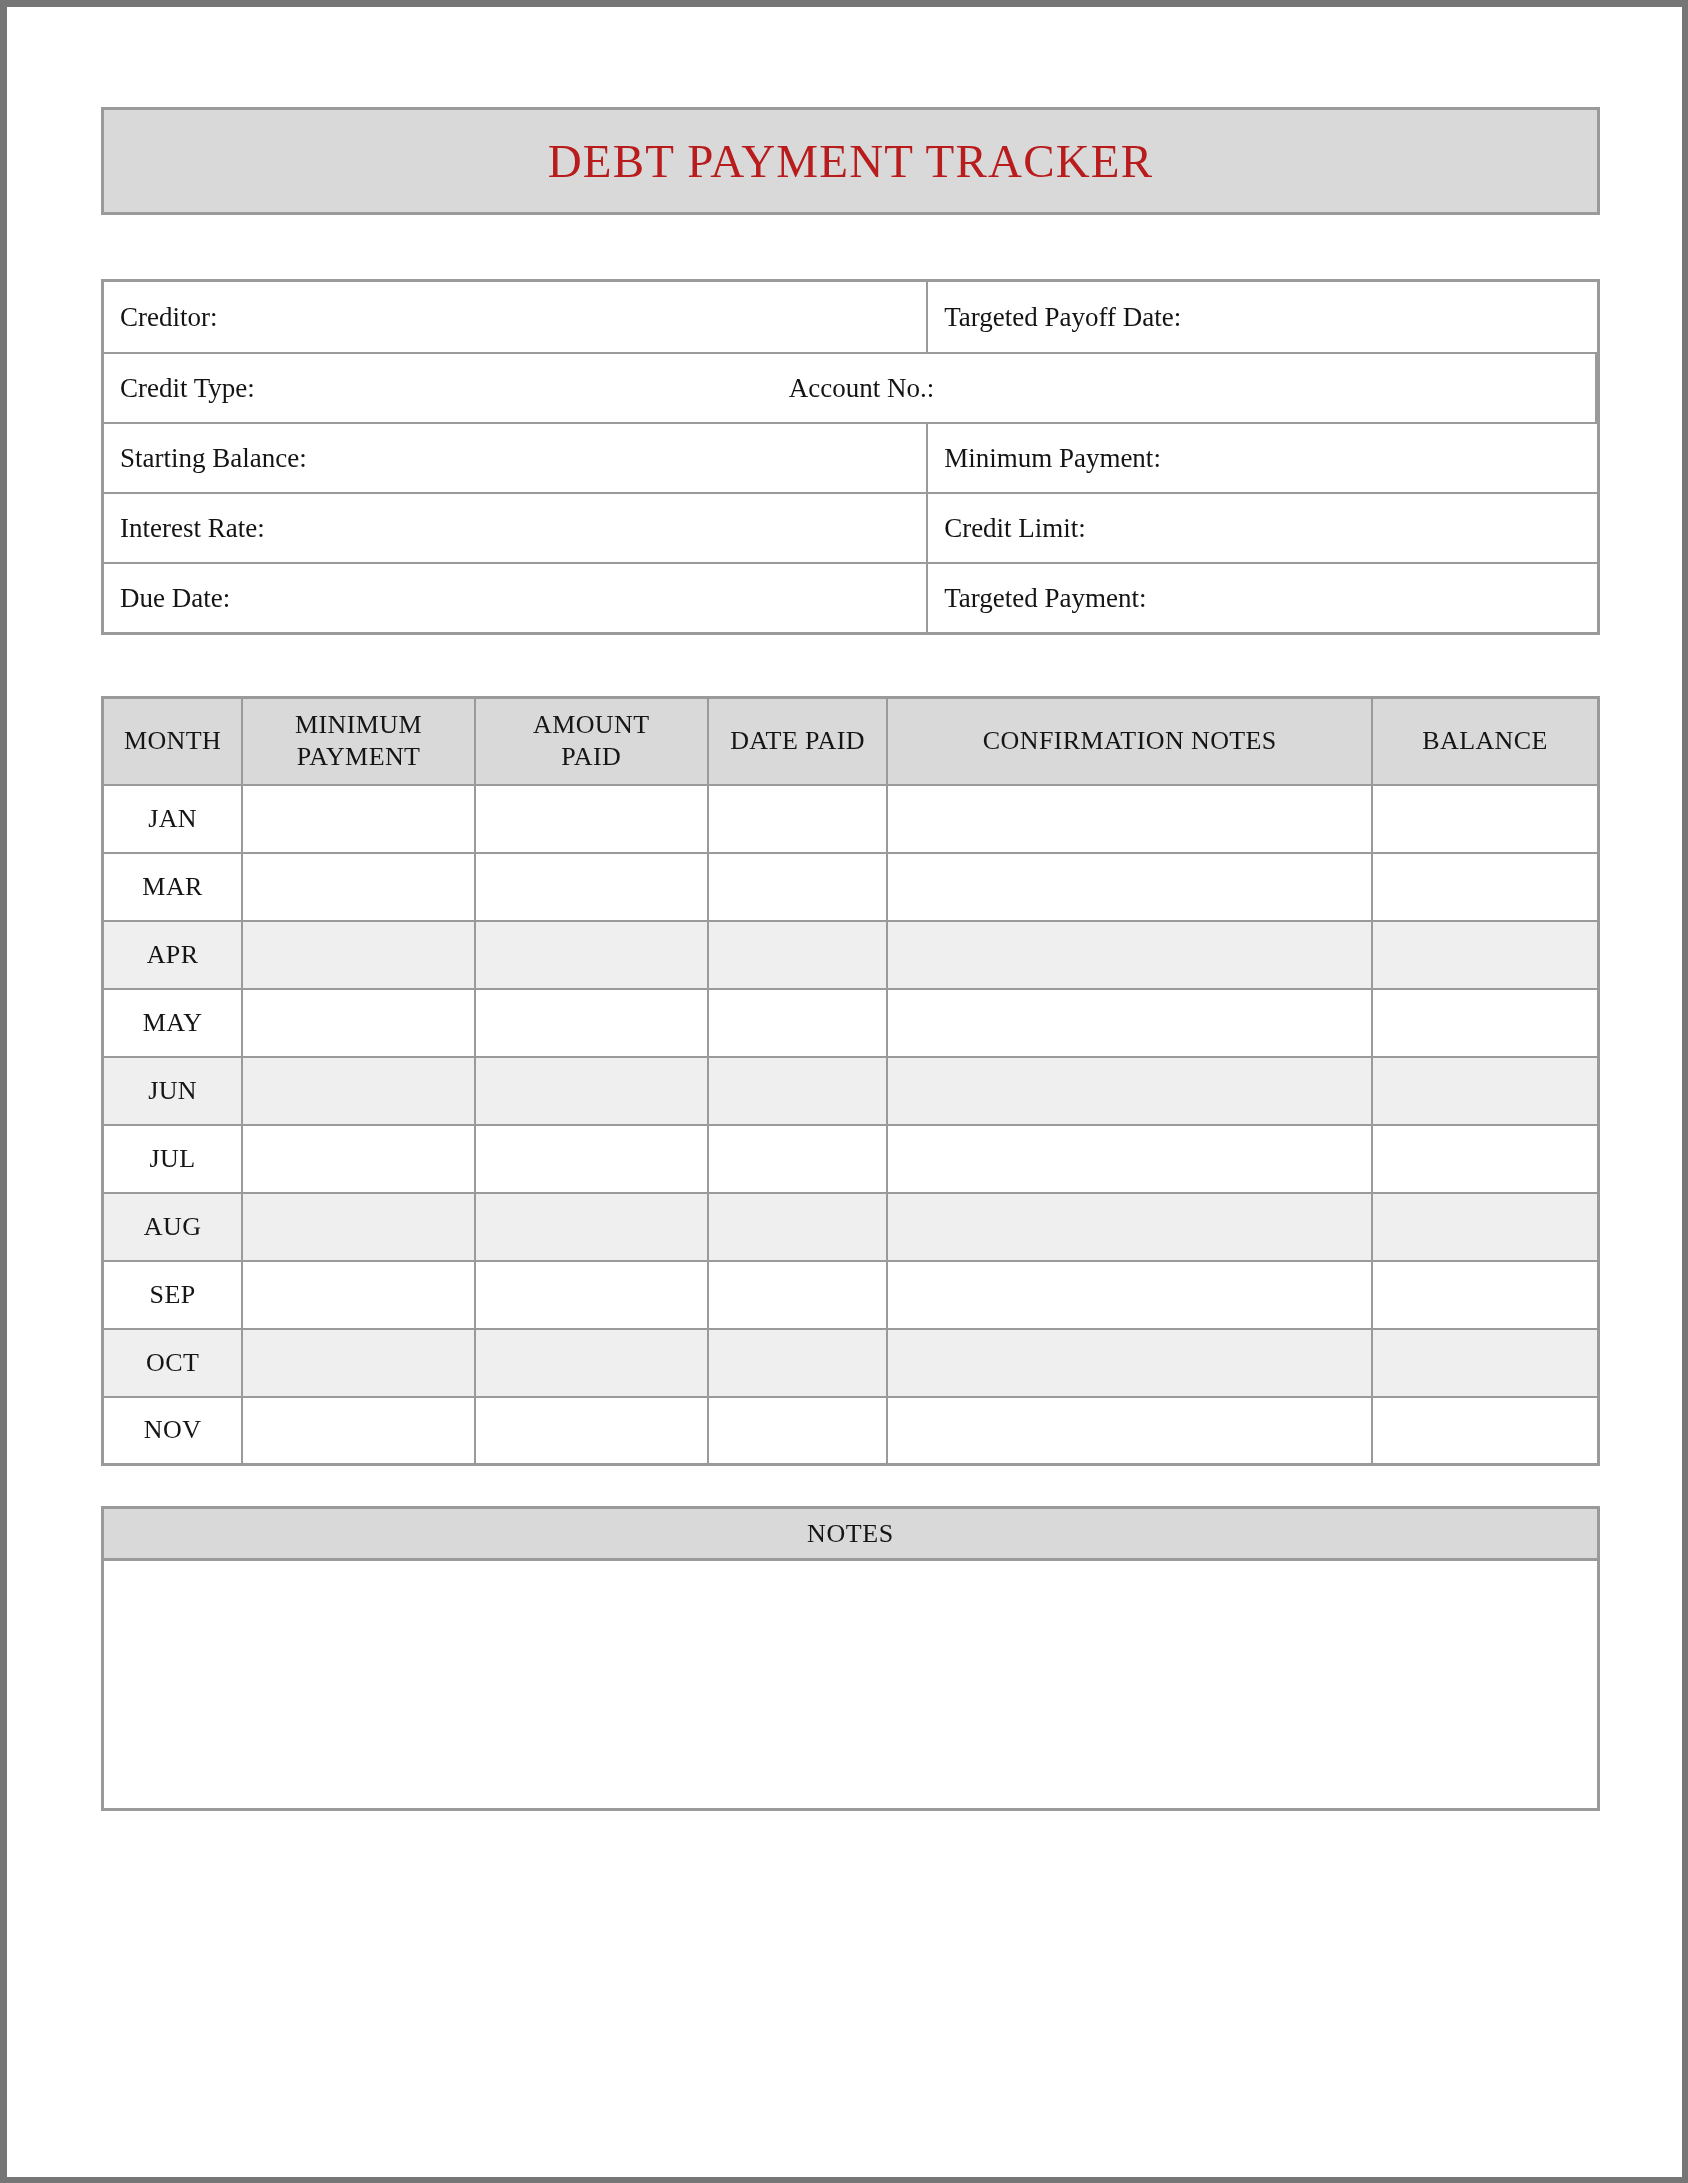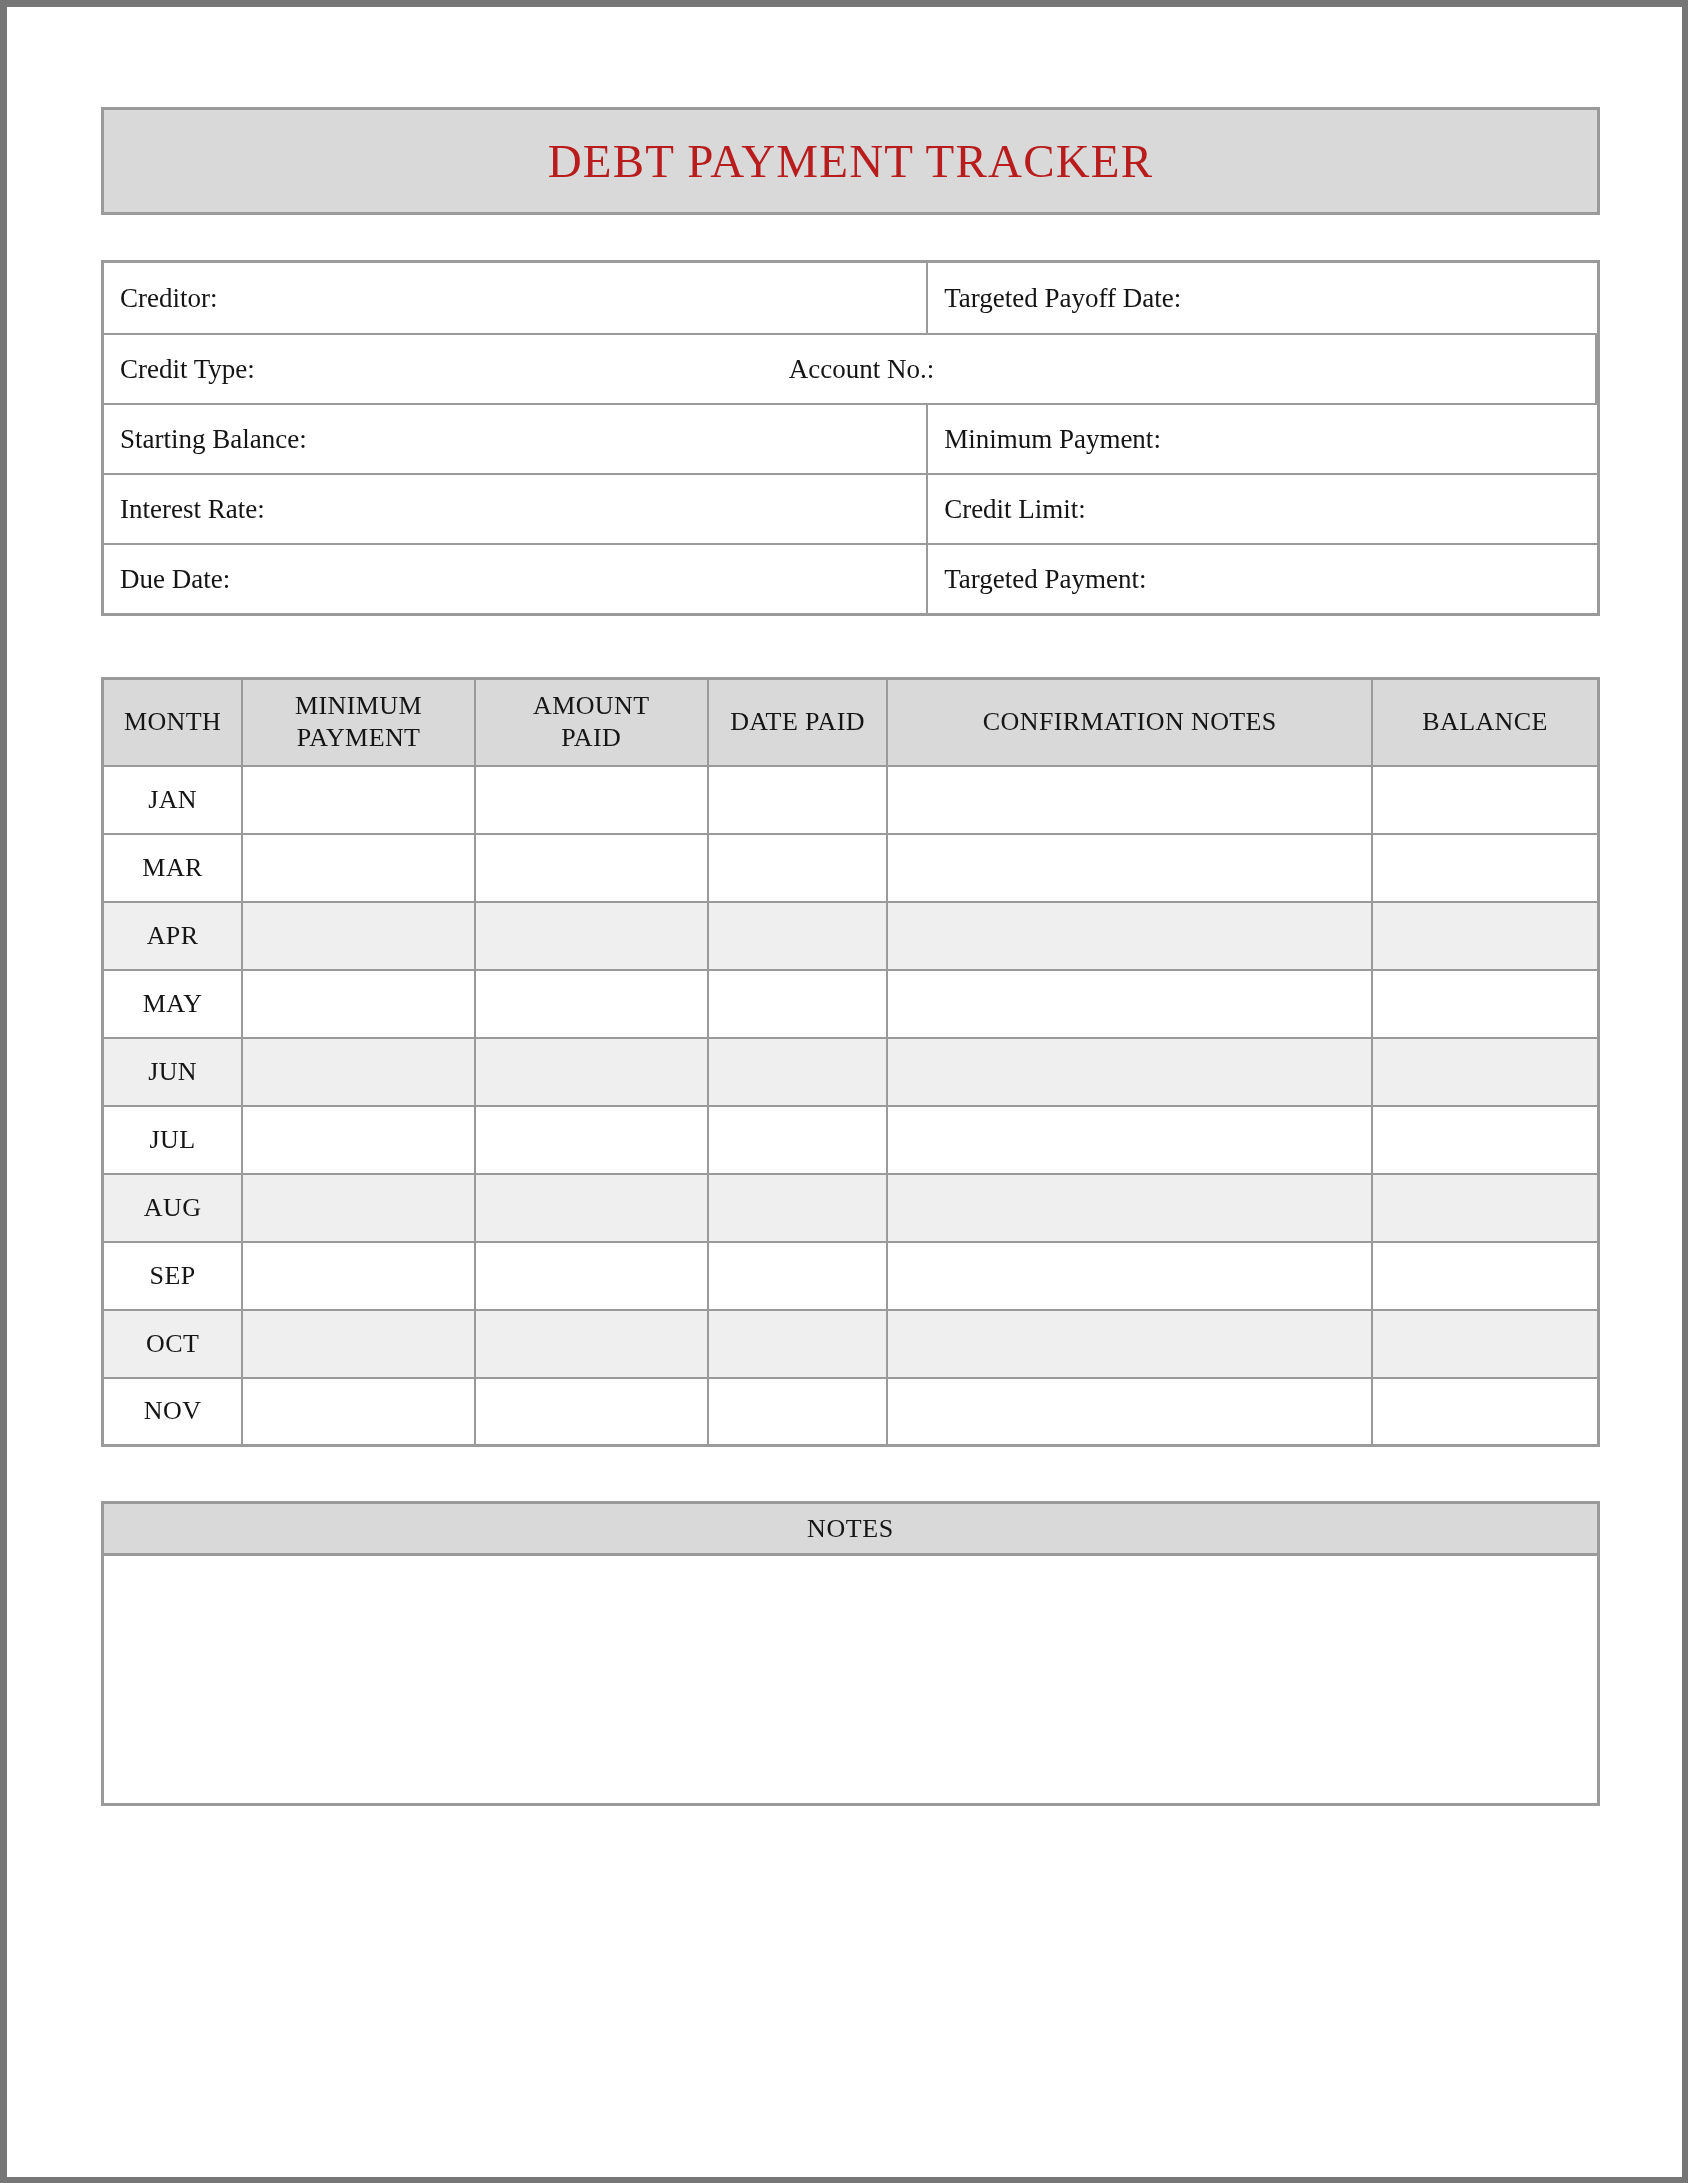--- a/index.html
+++ b/index.html
@@ -45,21 +45,21 @@
 
   .title-text {
     font-size: 47px;
     letter-spacing: 1.2px;
     color: #b91c1c;
     line-height: 1;
   }
 
   
   .info-grid {
-    margin-top: 45px;
+    margin-top: 64px;
     box-sizing: border-box;
     width: 100%;
     border: 3px solid #9a9a9a;
     border-collapse: collapse;
   }
 
   .info-row {
     display: flex;
     width: 100%;
   }
@@ -133,21 +133,21 @@
 
   .col-month      { width: 6.6%; }
   .col-minimum    { width: 11.0%; }
   .col-amount     { width: 11.0%; }
   .col-datepaid   { width: 8.5%; }
   .col-confirm    { width: 22.9%; }
   .col-balance    { width: 10.7%; }
 
   
   .notes-block {
-    margin-top: 54px;
+    margin-top: 40px;
     width: 100%;
   }
 
   .notes-header {
     box-sizing: border-box;
     width: 100%;
     height: 55px;
     background: #d9d9d9;
     border: 3px solid #9a9a9a;
     display: flex;

